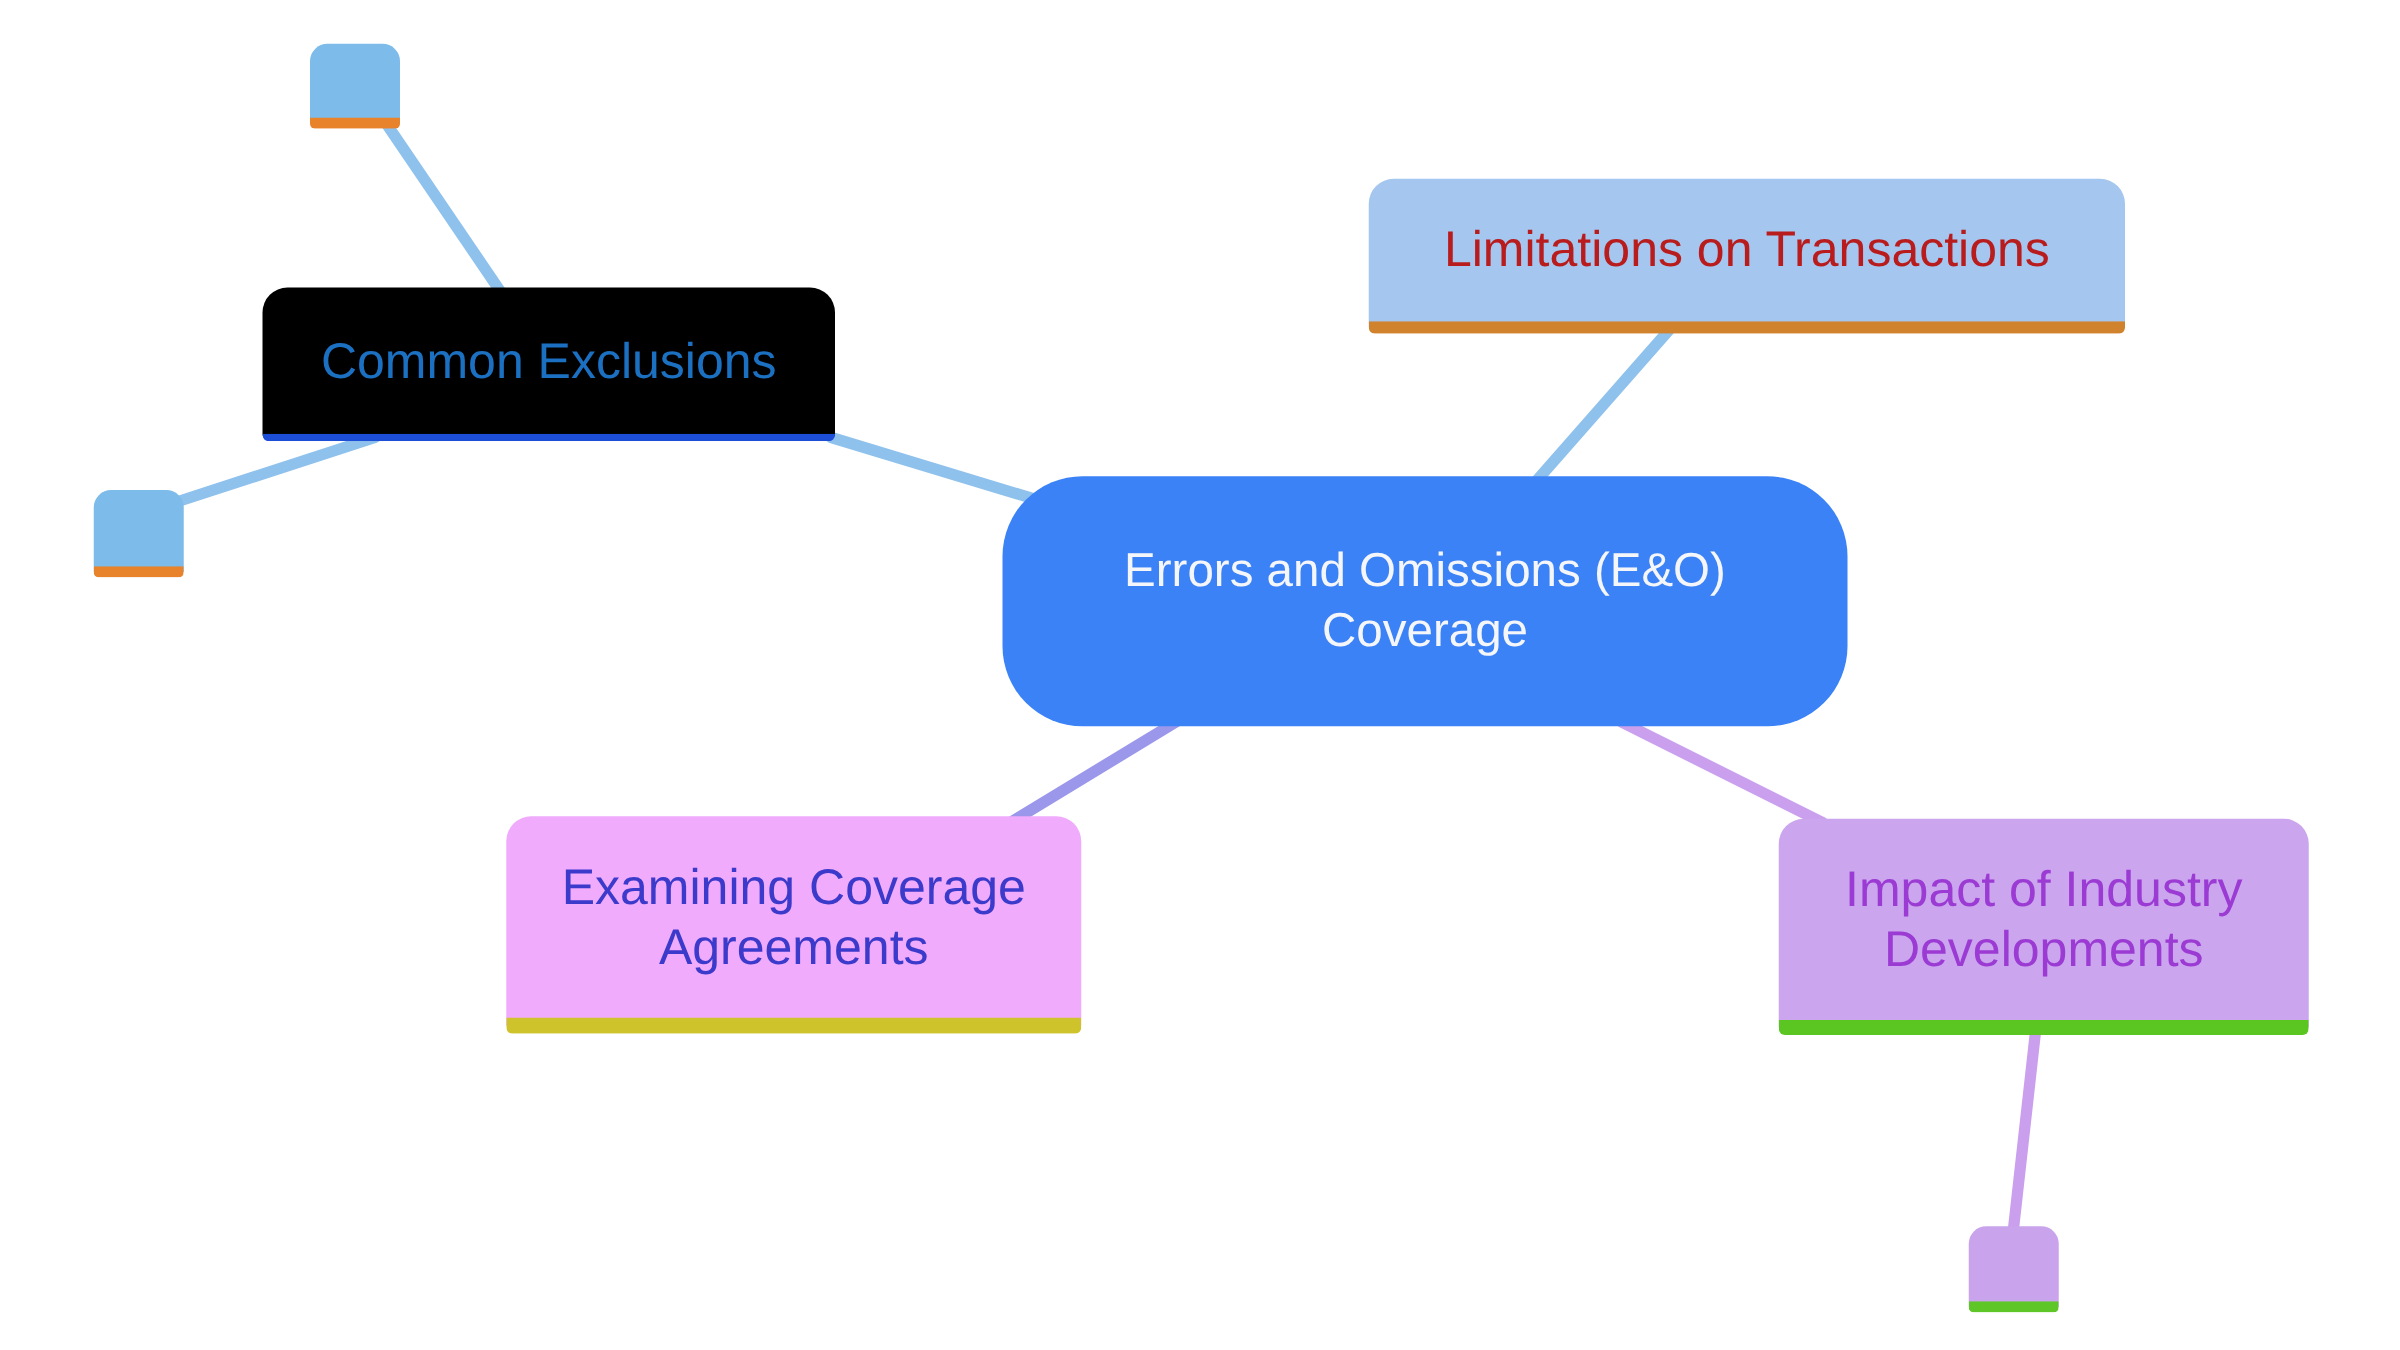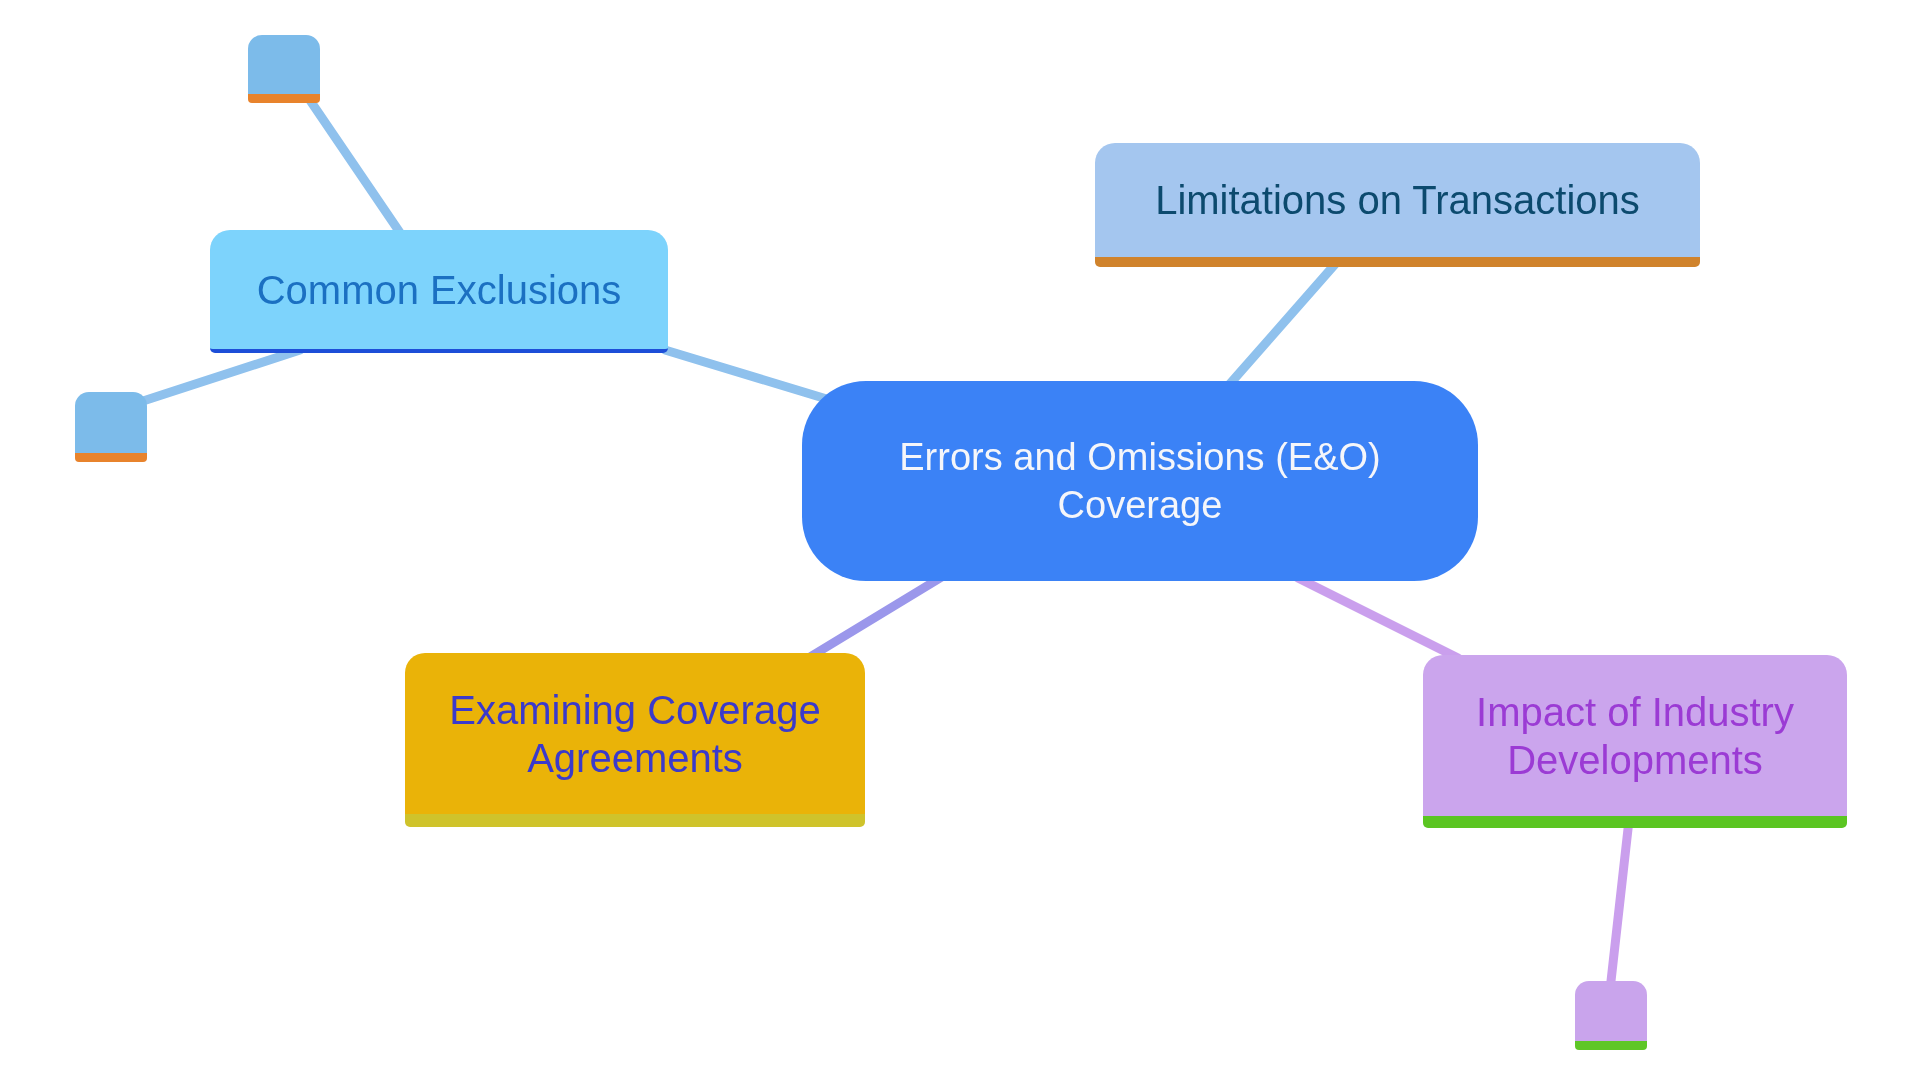--- a/index.html
+++ b/index.html
@@ -53,39 +53,39 @@
     font-size: 40px;
     line-height: 48px;
     border-radius: 20px 20px 5px 5px;
     padding: 0 18px;
   }
   .node.common-exclusions {
     left: 210px;
     top: 230px;
     width: 458px;
     height: 123px;
-    background: #7dd3fc;
-    border-bottom: 4px solid #1d4ed8;
+    background: #000000;
+    border-bottom: 6px solid #1d4ed8;
     color: #1b70c2;
   }
   .node.limitations {
     left: 1095px;
     top: 143px;
     width: 605px;
     height: 124px;
     background: #a4c6ef;
     border-bottom: 10px solid #d0832c;
-    color: #0c4a6e;
+    color: #b91c1c;
   }
   .node.examining {
     left: 405px;
     top: 653px;
     width: 460px;
     height: 174px;
-    background: #eab308;
+    background: #f0abfc;
     border-bottom: 13px solid #cfc32b;
     color: #3b3acb;
   }
   .node.impact {
     left: 1423px;
     top: 655px;
     width: 424px;
     height: 173px;
     background: #cba5ed;
     border-bottom: 12px solid #5bc522;

